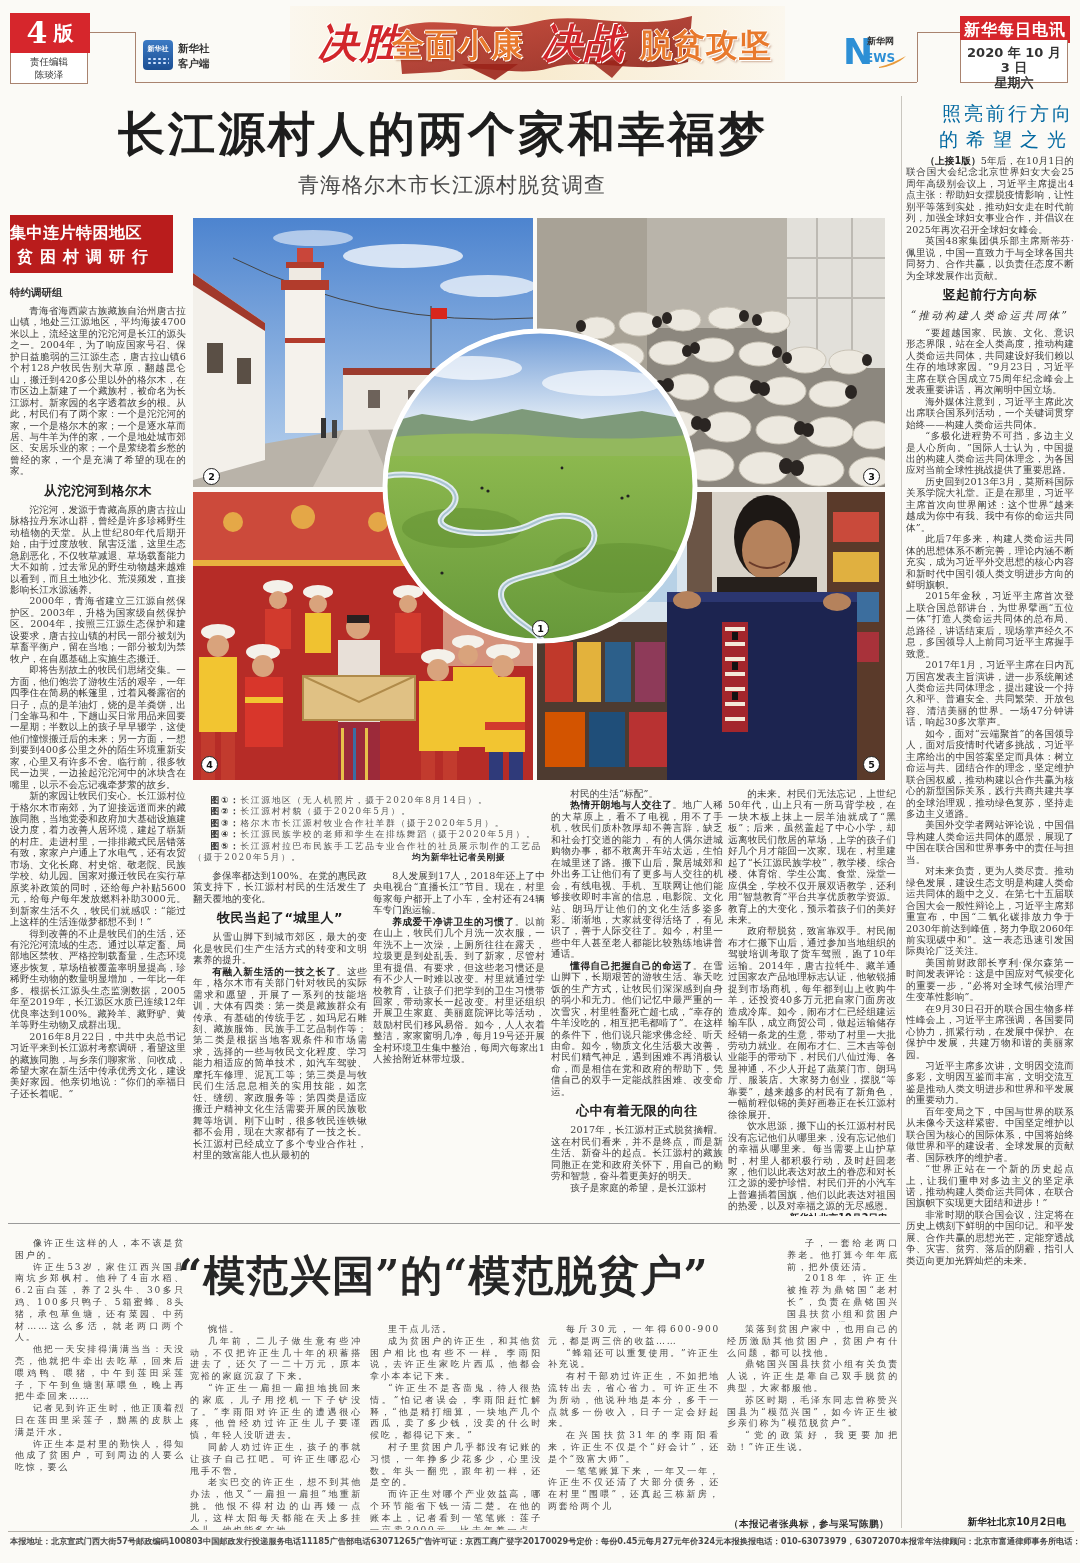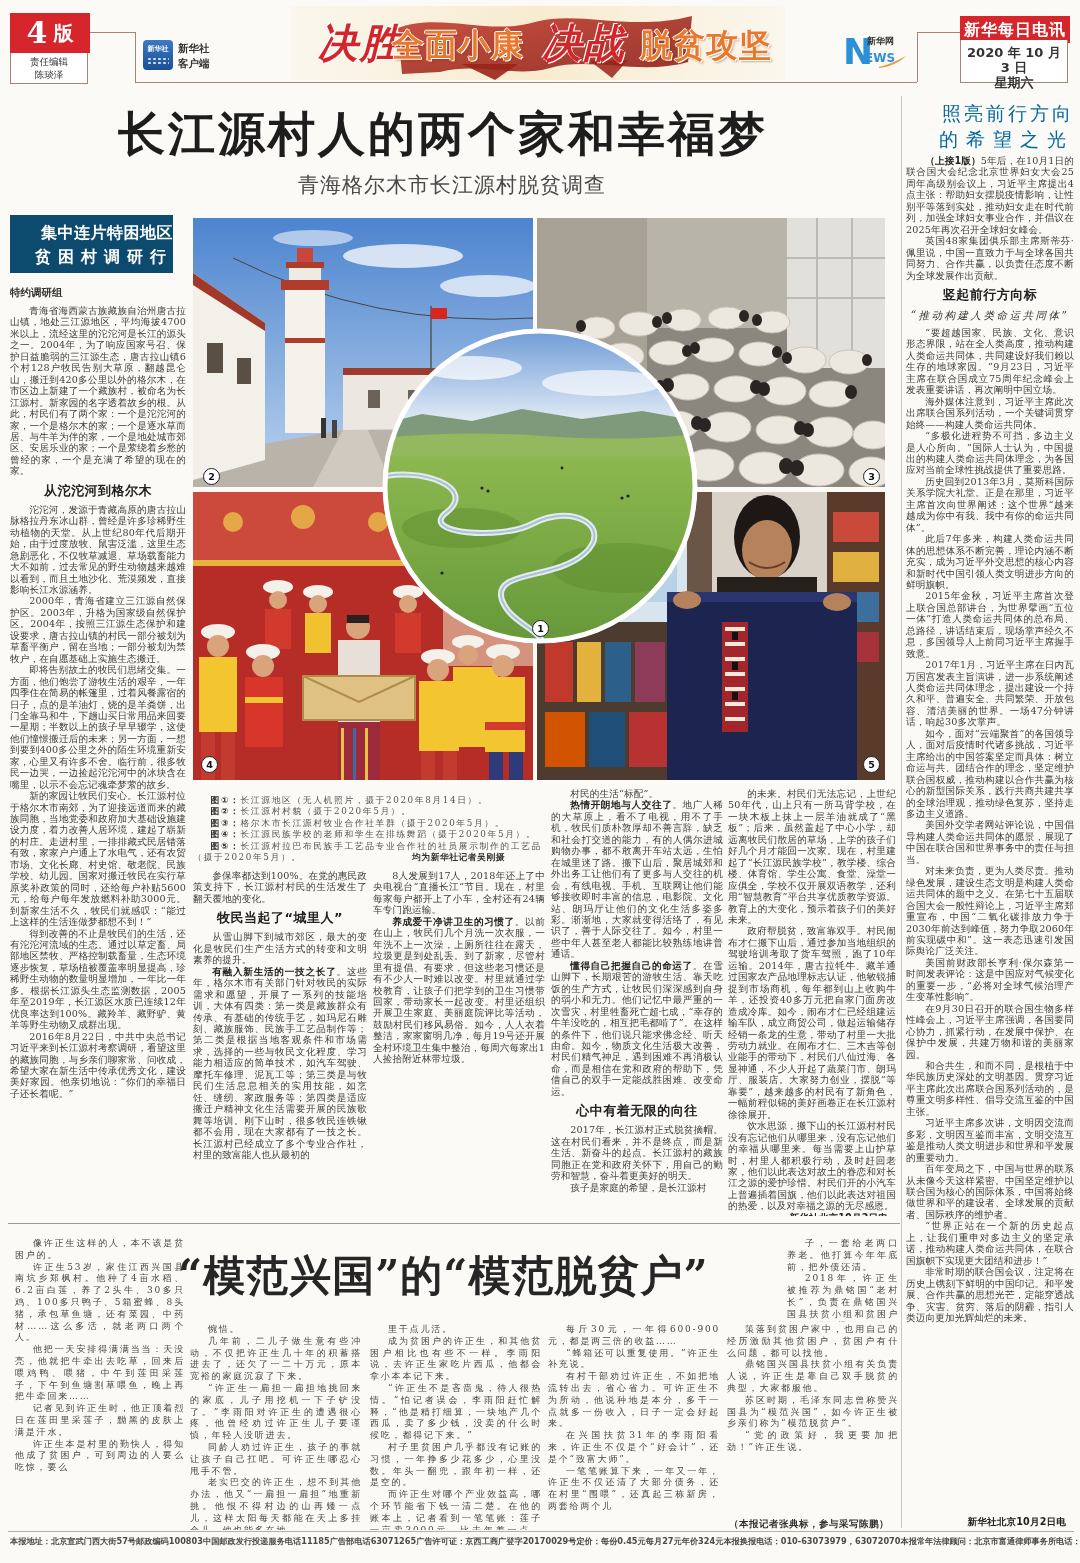--- a/index.html
+++ b/index.html
@@ -20,21 +20,21 @@
   .banner .bold{position:absolute;top:18px;font-family:"DejaVu Sans",sans-serif;font-weight:bold;font-size:32px;color:#e8792c;text-shadow:1px 1px 0 #fff,-1px 0 0 #fff,0 -1px 0 #fff,2px 2px 2px rgba(120,40,0,.35);letter-spacing:1px;}
   .newslogo{left:843px;top:33px;width:64px;height:40px;}
   .newslogo .n{position:absolute;left:0;top:0;font-family:"DejaVu Sans",sans-serif;font-weight:bold;font-size:36px;line-height:38px;color:#2d8fd5;}
   .newslogo .cn{position:absolute;left:24px;top:3px;font-family:"DejaVu Sans",sans-serif;font-weight:bold;font-size:9px;color:#333;line-height:10px;}
   .newslogo .ews{position:absolute;left:22px;top:18px;font-family:"DejaVu Sans",sans-serif;font-weight:bold;font-size:12px;color:#2d8fd5;}
   .mast-top{left:960px;top:16px;width:110px;height:27px;background:#d6262c;color:#fff;font-family:"DejaVu Serif",serif;font-weight:bold;font-size:16px;line-height:27px;text-align:center;letter-spacing:1px;}
   .mast-bot{left:960px;top:40px;width:108px;height:42px;border:1px solid #a9836f;border-top:none;background:#fff;text-align:center;font-family:"DejaVu Sans",sans-serif;font-weight:bold;font-size:13px;line-height:15px;color:#333;padding-top:5px;box-sizing:border-box;height:43px;}
   
   .main-title{left:118px;top:106px;width:670px;font-family:"DejaVu Sans",sans-serif;font-weight:bold;font-size:47px;line-height:56px;letter-spacing:3px;color:#1d1d1d;white-space:nowrap;}
   .main-sub{left:298px;top:172px;font-family:"DejaVu Serif",serif;font-size:21px;line-height:26px;letter-spacing:1px;color:#4a4a4a;white-space:nowrap;}
-  .kicker{left:10px;top:215px;width:163px;height:58px;background:#0c4a6e;color:#fff;font-family:"DejaVu Sans",sans-serif;font-weight:bold;text-align:right;}
+  .kicker{left:10px;top:215px;width:163px;height:58px;background:#b91c1c;color:#fff;font-family:"DejaVu Sans",sans-serif;font-weight:bold;text-align:left;}
   .kicker .l1{display:block;font-size:16px;line-height:18px;margin-top:9px;letter-spacing:0.5px;}
   .kicker .l2{display:block;font-size:16px;line-height:18px;margin-top:6px;letter-spacing:7px;padding-left:7px;}
   .byline{left:10px;top:286px;font-family:"DejaVu Sans",sans-serif;font-weight:bold;font-size:10.5px;color:#333;}
   
   .txt{position:absolute;font-family:"DejaVu Serif",serif;font-size:9.6px;line-height:11.45px;letter-spacing:0.15px;color:#3b3b3b;text-align:justify;overflow:hidden;}
   .txt p{margin:0;text-indent:2em;}
   .txt .sub{text-indent:0;text-align:center;font-family:"DejaVu Sans",sans-serif;font-weight:bold;font-size:13px;line-height:18px;color:#222;margin:5px 0 4px;letter-spacing:0.5px;}
   .txt .sub2{text-indent:0;text-align:center;font-style:italic;font-size:10.5px;line-height:15px;letter-spacing:2.5px;color:#333;margin:0 0 4px;}
   .txt .lead{font-family:"DejaVu Sans",sans-serif;font-weight:bold;color:#222;}
   .txt .dateline{text-indent:0;text-align:right;font-family:"DejaVu Sans",sans-serif;font-weight:bold;color:#222;margin-top:2px;padding-right:8px;}
@@ -469,21 +469,20 @@
     <p>“多极化进程势不可挡，多边主义是人心所向。”国际人士认为，中国提出的构建人类命运共同体理念，为各国应对当前全球性挑战提供了重要思路。</p>
     <p>历史回到2013年3月，莫斯科国际关系学院大礼堂。正是在那里，习近平主席首次向世界阐述：这个世界“越来越成为你中有我、我中有你的命运共同体”。</p>
     <p>此后7年多来，构建人类命运共同体的思想体系不断完善，理论内涵不断充实，成为习近平外交思想的核心内容和新时代中国引领人类文明进步方向的鲜明旗帜。</p>
     <p>2015年金秋，习近平主席首次登上联合国总部讲台，为世界擘画“五位一体”打造人类命运共同体的总布局、总路径，讲话结束后，现场掌声经久不息，多国领导人上前同习近平主席握手致意。</p>
     <p>2017年1月，习近平主席在日内瓦万国宫发表主旨演讲，进一步系统阐述人类命运共同体理念，提出建设一个持久和平、普遍安全、共同繁荣、开放包容、清洁美丽的世界。一场47分钟讲话，响起30多次掌声。</p>
     <p>如今，面对“云端聚首”的各国领导人，面对后疫情时代诸多挑战，习近平主席给出的中国答案坚定而具体：树立命运与共、团结合作的理念，坚定维护联合国权威，推动构建以合作共赢为核心的新型国际关系，践行共商共建共享的全球治理观，推动绿色复苏，坚持走多边主义道路。</p>
     <p>美国外交学者网站评论说，中国倡导构建人类命运共同体的愿景，展现了中国在联合国和世界事务中的责任与担当。</p>
     <p>对未来负责，更为人类尽责。推动绿色发展，建设生态文明是构建人类命运共同体的题中之义。在第七十五届联合国大会一般性辩论上，习近平主席郑重宣布，中国“二氧化碳排放力争于2030年前达到峰值，努力争取2060年前实现碳中和”。这一表态迅速引发国际舆论广泛关注。</p>
     <p>美国前财政部长亨利·保尔森第一时间发表评论：这是中国应对气候变化的重要一步，“必将对全球气候治理产生变革性影响”。</p>
     <p>在9月30日召开的联合国生物多样性峰会上，习近平主席强调，各国要同心协力，抓紧行动，在发展中保护、在保护中发展，共建万物和谐的美丽家园。</p>
-    <p>和合共生，和而不同，是根植于中华民族历史深处的文明基因。贯穿习近平主席此次出席联合国系列活动的，是尊重文明多样性、倡导交流互鉴的中国主张。</p>
     <p>习近平主席多次讲，文明因交流而多彩，文明因互鉴而丰富，文明交流互鉴是推动人类文明进步和世界和平发展的重要动力。</p>
     <p>百年变局之下，中国与世界的联系从未像今天这样紧密。中国坚定维护以联合国为核心的国际体系，中国将始终做世界和平的建设者、全球发展的贡献者、国际秩序的维护者。</p>
     <p>“世界正站在一个新的历史起点上，让我们重申对多边主义的坚定承诺，推动构建人类命运共同体，在联合国旗帜下实现更大团结和进步！”</p>
     <p>非常时期的联合国会议，注定将在历史上镌刻下鲜明的中国印记。和平发展、合作共赢的思想光芒，定能穿透战争、灾害、贫穷、落后的阴霾，指引人类迈向更加光辉灿烂的未来。</p>
     <p class="dateline">新华社北京10月2日电</p>
   </div>
 
   <div class="abs rule-h" style="left:8px;top:1223px;width:892px;"></div>
   <div class="abs low-head">“模范兴国”的“模范脱贫户”</div>
 

